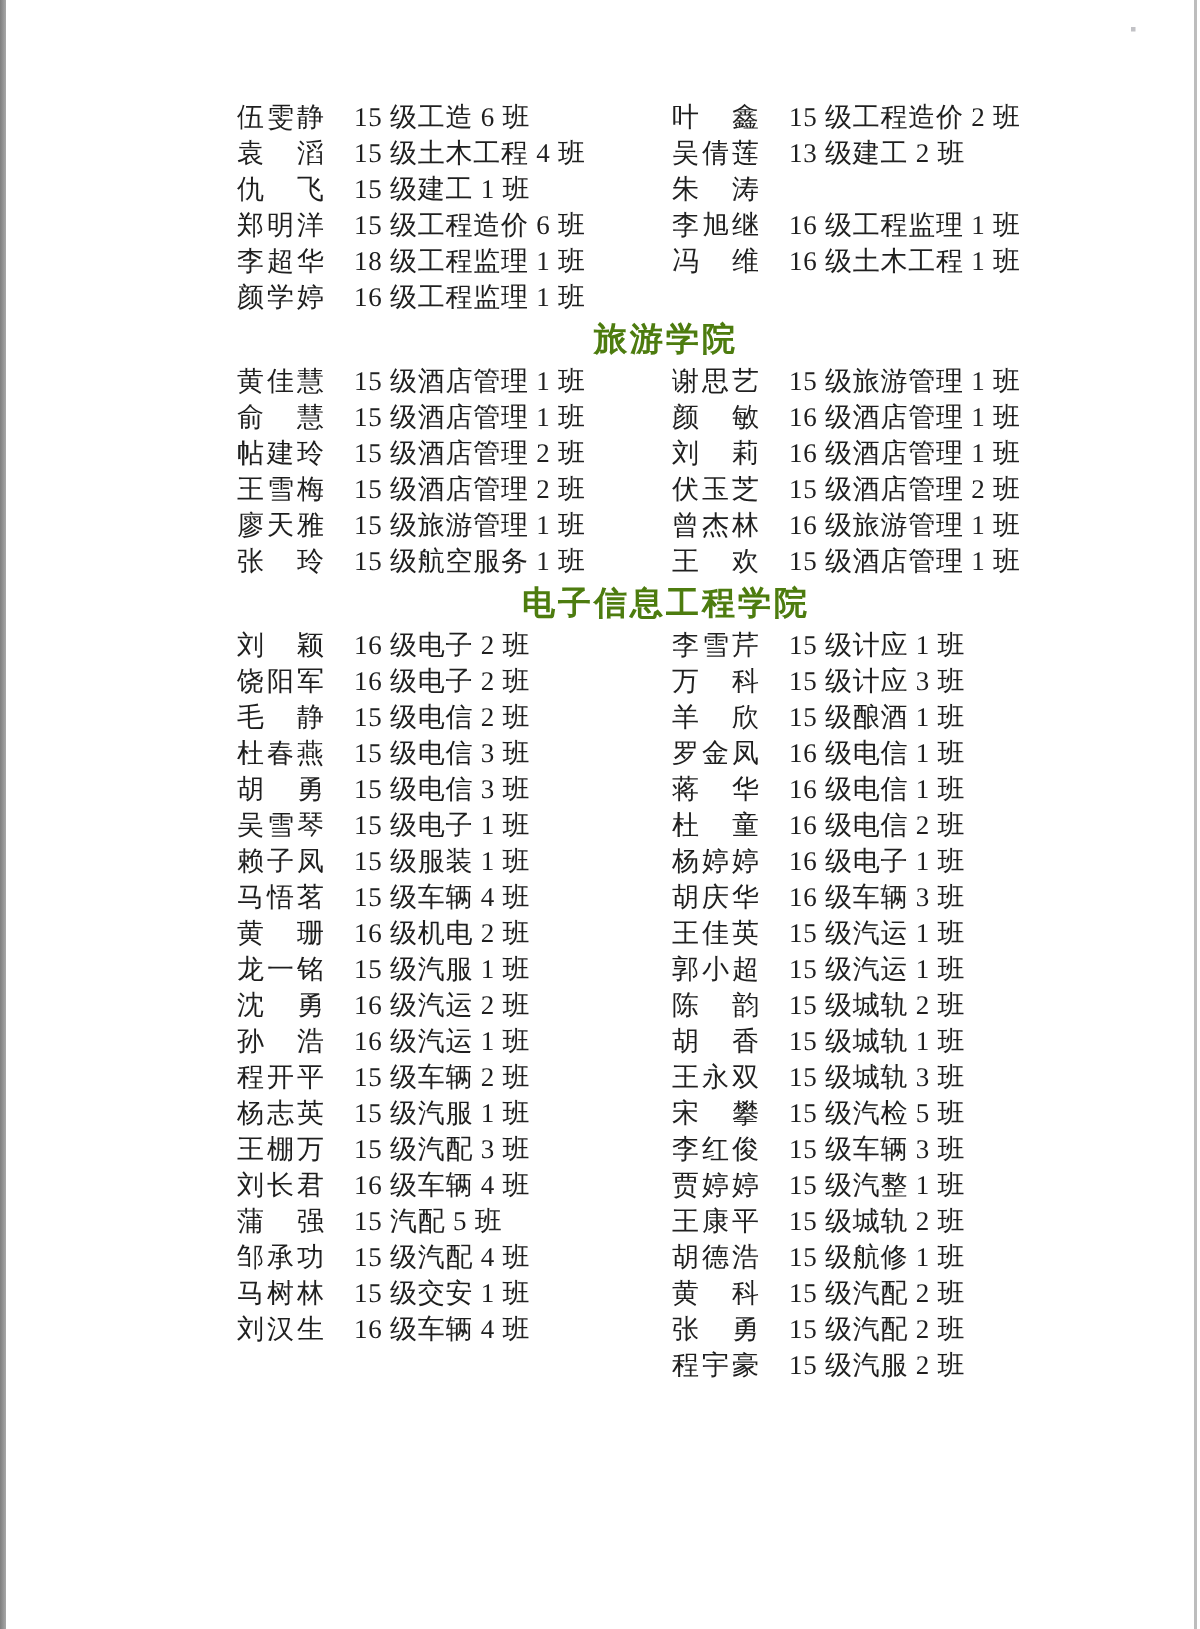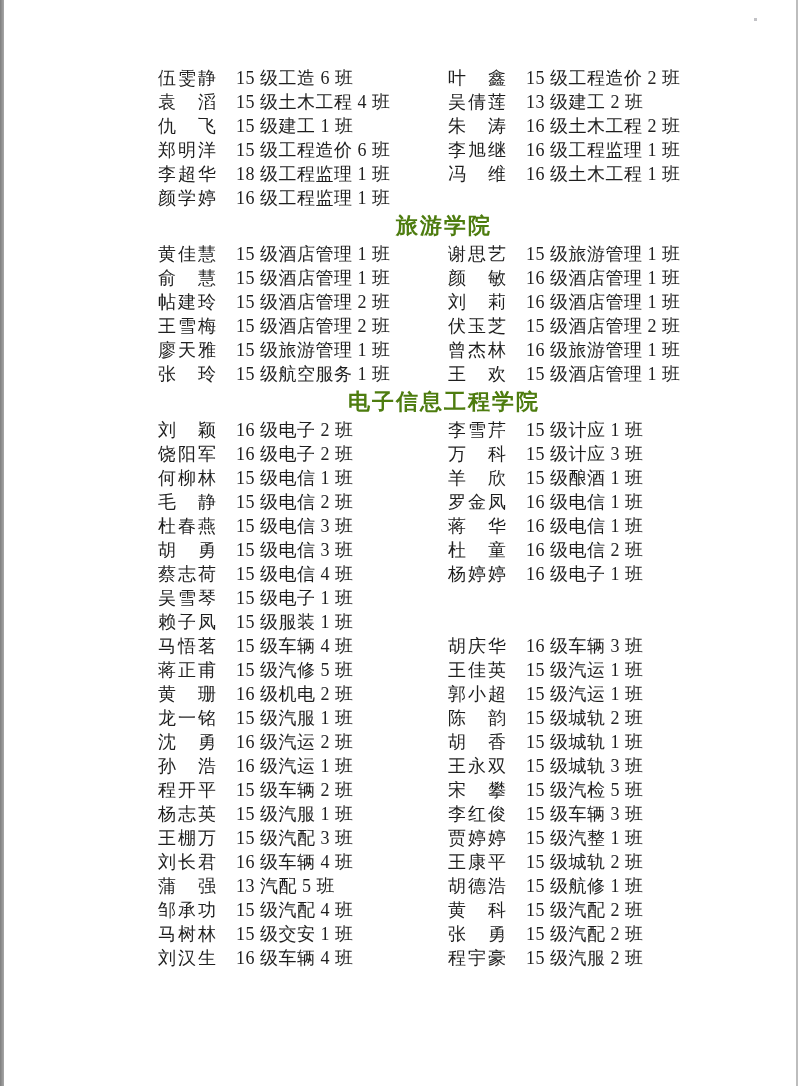--- a/index.html
+++ b/index.html
@@ -108,21 +108,20 @@
     <span class="klass">15 级工程造价 2 班</span>
   </div>
 
   <div class="row">
     <span class="name">吴倩莲</span>
     <span class="klass">13 级建工 2 班</span>
   </div>
 
   <div class="row">
     <span class="name">朱涛</span>
-    <span class="klass">16 级土木工程 2 班</span>
   </div>
 
   <div class="row">
     <span class="name">李旭继</span>
     <span class="klass">16 级工程监理 1 班</span>
   </div>
 
   <div class="row">
     <span class="name">冯维</span>
     <span class="klass">16 级土木工程 1 班</span>
@@ -206,44 +205,36 @@
   <div class="row">
     <span class="name">刘颖</span>
     <span class="klass">16 级电子 2 班</span>
   </div>
 
   <div class="row">
     <span class="name">饶阳军</span>
     <span class="klass">16 级电子 2 班</span>
   </div>
 
-  <div class="row">
-    <span class="name">何柳林</span>
-    <span class="klass">15 级电信 1 班</span>
-  </div>
 
   <div class="row">
     <span class="name">毛静</span>
     <span class="klass">15 级电信 2 班</span>
   </div>
 
   <div class="row">
     <span class="name">杜春燕</span>
     <span class="klass">15 级电信 3 班</span>
   </div>
 
   <div class="row">
     <span class="name">胡勇</span>
     <span class="klass">15 级电信 3 班</span>
   </div>
 
-  <div class="row">
-    <span class="name">蔡志荷</span>
-    <span class="klass">15 级电信 4 班</span>
-  </div>
 
   <div class="row">
     <span class="name">吴雪琴</span>
     <span class="klass">15 级电子 1 班</span>
   </div>
 
   <div class="row">
     <span class="name">赖子凤</span>
     <span class="klass">15 级服装 1 班</span>
   </div>
@@ -289,24 +280,20 @@
   </section>
 
   <section>
     <div class="columns">
       <div class="col col-left">
   <div class="row">
     <span class="name">马悟茗</span>
     <span class="klass">15 级车辆 4 班</span>
   </div>
 
-  <div class="row">
-    <span class="name">蒋正甫</span>
-    <span class="klass">15 级汽修 5 班</span>
-  </div>
 
   <div class="row">
     <span class="name">黄珊</span>
     <span class="klass">16 级机电 2 班</span>
   </div>
 
   <div class="row">
     <span class="name">龙一铭</span>
     <span class="klass">15 级汽服 1 班</span>
   </div>
@@ -336,21 +323,21 @@
     <span class="klass">15 级汽配 3 班</span>
   </div>
 
   <div class="row">
     <span class="name">刘长君</span>
     <span class="klass">16 级车辆 4 班</span>
   </div>
 
   <div class="row">
     <span class="name">蒲强</span>
-    <span class="klass">13 汽配 5 班</span>
+    <span class="klass">15 汽配 5 班</span>
   </div>
 
   <div class="row">
     <span class="name">邹承功</span>
     <span class="klass">15 级汽配 4 班</span>
   </div>
 
   <div class="row">
     <span class="name">马树林</span>
     <span class="klass">15 级交安 1 班</span>

